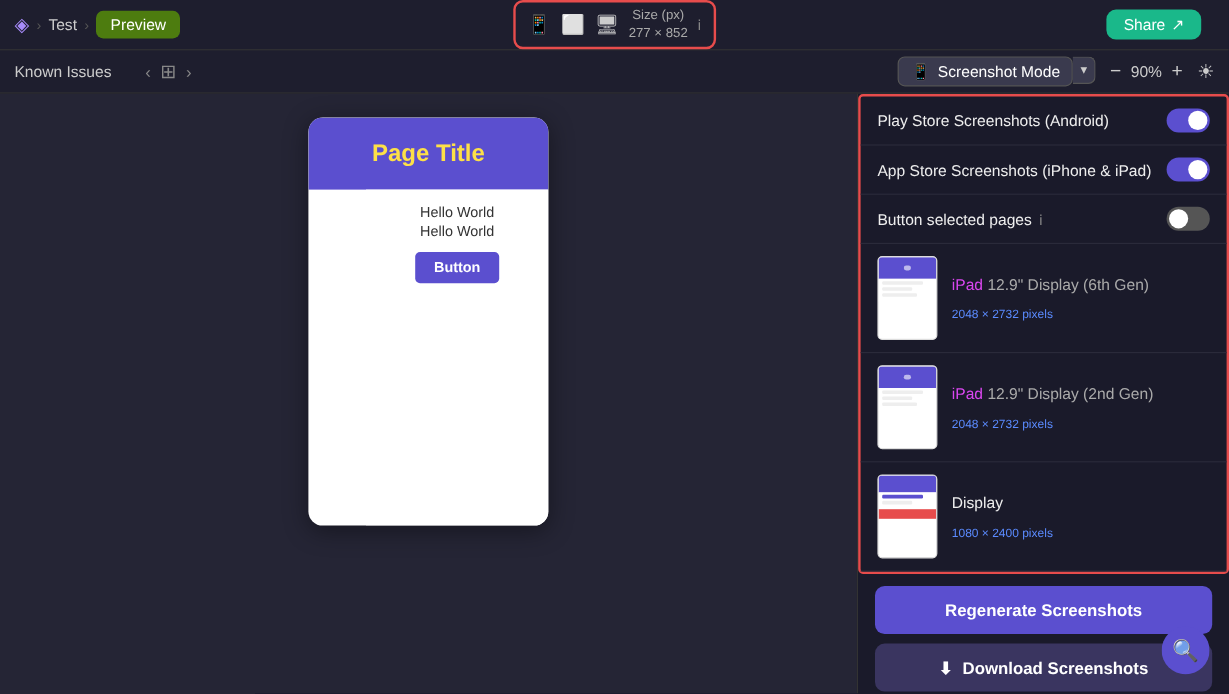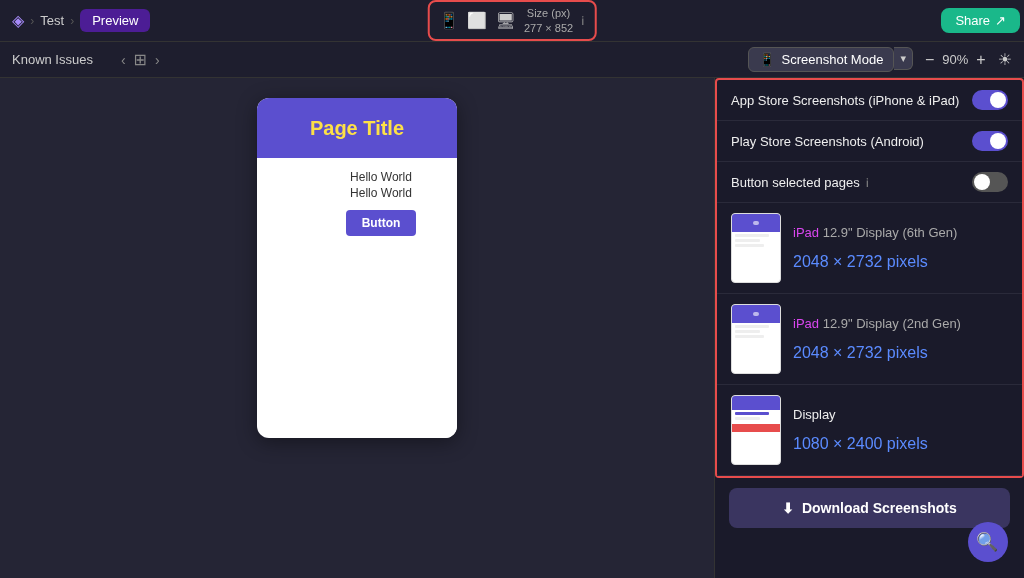--- a/index.html
+++ b/index.html
@@ -36,21 +36,21 @@
     }
     .nav-sep {
       color: #555;
       font-size: 12px;
     }
     .nav-item {
       font-size: 13px;
       color: #ccc;
     }
     .nav-preview-btn {
-      background: #4c1d95;
+      background: #4d7c0f;
       color: #fff;
       border: none;
       border-radius: 6px;
       padding: 4px 12px;
       font-size: 13px;
       cursor: pointer;
       font-weight: 500;
     }
 
     
@@ -81,21 +81,21 @@
     .size-info span { display: block; }
     .info-icon {
       color: #888;
       font-size: 12px;
       cursor: pointer;
     }
 
     
     .share-btn {
       position: absolute;
-      right: 4px;
+      right: 23px;
       background: #1ab88a;
       color: #fff;
       border: none;
       border-radius: 8px;
       padding: 5px 14px;
       font-size: 13px;
       cursor: pointer;
       font-weight: 500;
       display: flex;
       align-items: center;
@@ -358,21 +358,21 @@
     }
     .device-thumb-line {
       height: 3px;
       background: #eee;
       border-radius: 1px;
       margin-bottom: 2px;
     }
     .device-info { flex: 1; }
     .device-name { font-size: 13px; color: #eee; font-weight: 500; }
     .device-name span { color: #d946ef; font-weight: 400; }
-    .device-pixels { font-size: 16px; color: #5b8bff; margin-top: 13px; }
+    .device-pixels { font-size: 10px; color: #5b8bff; margin-top: 13px; }
 
     
     .android-thumb-header {
       background: #5b4fcf;
       height: 14px;
     }
     .android-thumb-footer {
       background: #e74c4c;
       height: 8px;
     }
@@ -496,27 +496,27 @@
         <p class="hello-text">Hello World</p>
         <p class="hello-text">Hello World</p>
         <button class="phone-button">Button</button>
       </div>
     </div>
   </div>
 
   <div class="right-panel">
     <div class="screenshot-options">
       <div class="option-row">
-        <span class="option-label">App Store Screenshots (iPhone &amp; iPad)</span>
+        <span class="option-label">Play Store Screenshots (Android)</span>
         <div class="toggle on">
           <div class="toggle-knob"></div>
         </div>
       </div>
       <div class="option-row">
-        <span class="option-label">Play Store Screenshots (Android)</span>
+        <span class="option-label">App Store Screenshots (iPhone &amp; iPad)</span>
         <div class="toggle on">
           <div class="toggle-knob"></div>
         </div>
       </div>
       <div class="option-row">
         <span class="option-label">
           <span>Button selected pages</span>
           <span style="color:#888;font-size:12px;">ℹ</span>
         </span>
         <div class="toggle off">
@@ -572,20 +572,21 @@
           <div class="android-thumb-footer"></div>
         </div>
         <div class="device-info">
           <div class="device-name">Display</div>
           <div class="device-pixels">1080 × 2400 pixels</div>
         </div>
       </div>
     </div>
 
     <div class="action-buttons">
+      <button class="regen-btn">Regenerate Screenshots</button>
       <button class="download-btn">
         <span>⬇</span>
         <span>Download Screenshots</span>
       </button>
     </div>
   </div>
 </div>
 
 <button class="search-fab">
   <span>🔍</span>

